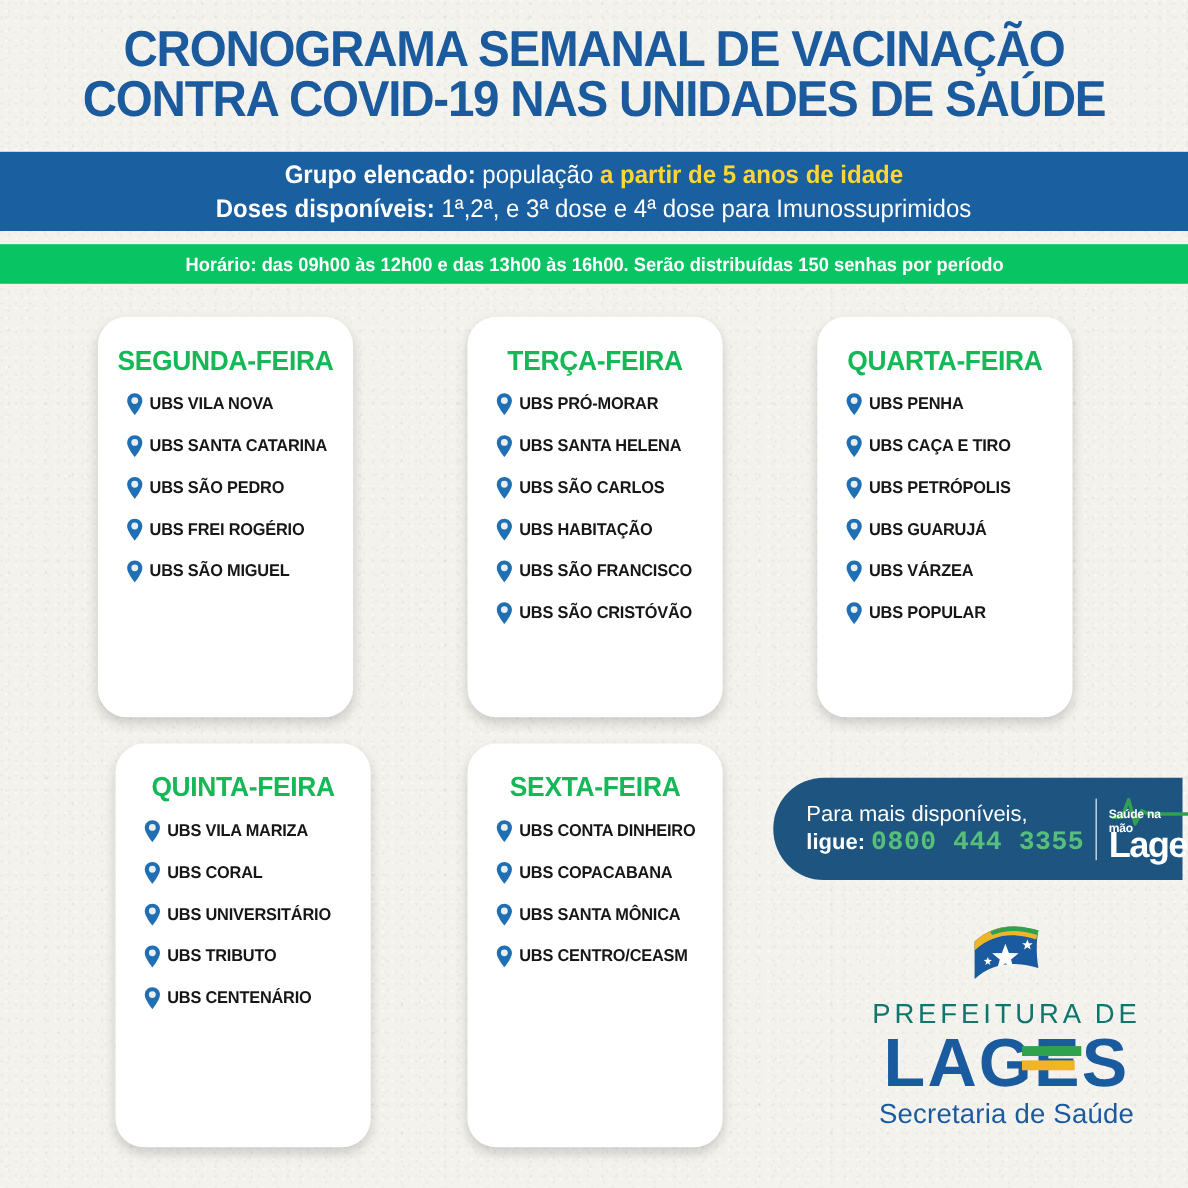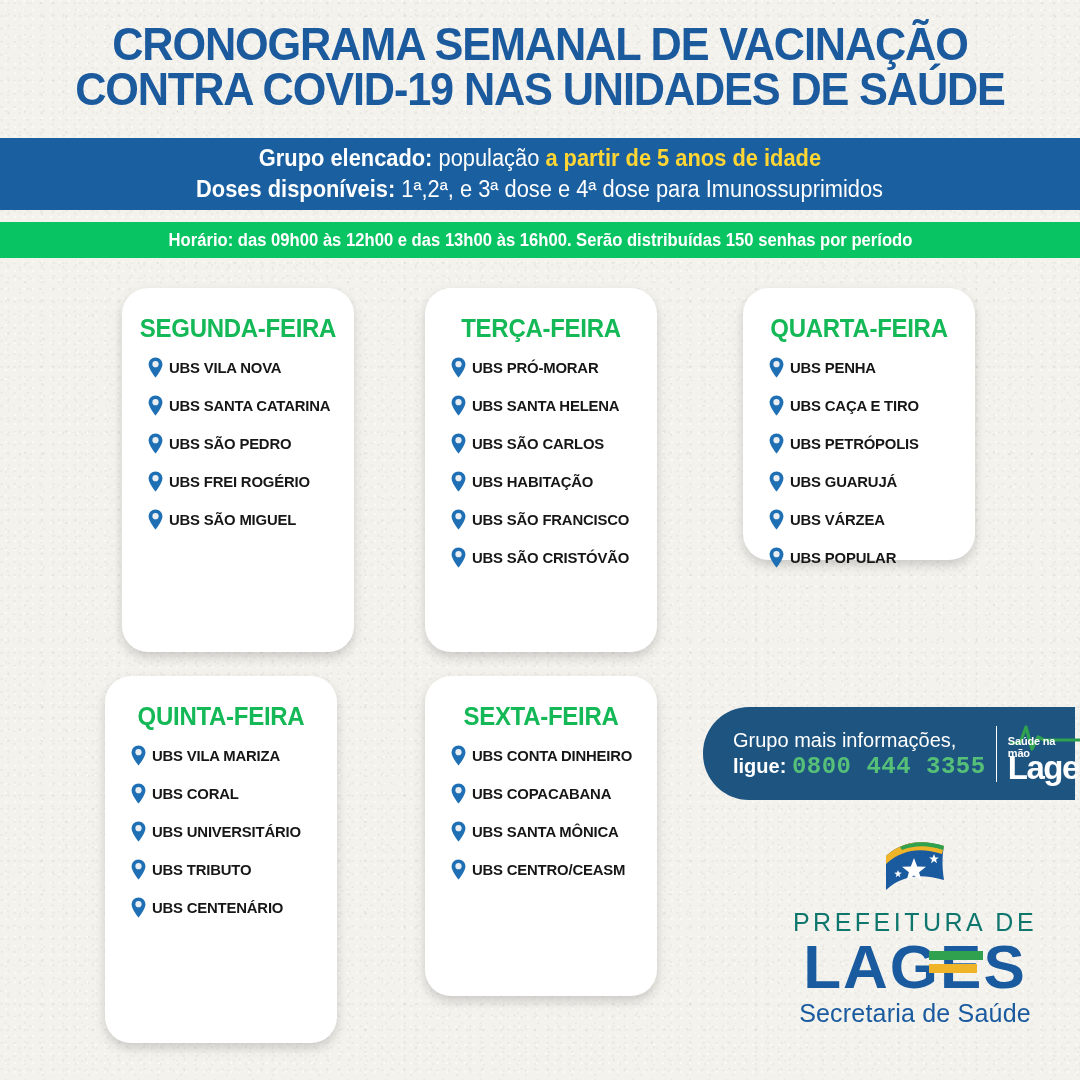--- a/index.html
+++ b/index.html
@@ -86,25 +86,25 @@
     width:15px;height:21px;flex:0 0 15px;margin-right:6px;
     position:relative;top:-1px;
   }
   .ubs-name{
     font-size:15.5px;font-weight:bold;color:#161616;
     white-space:nowrap;letter-spacing:-.2px;
     transform:scaleX(.96);transform-origin:left center;
   }
 
   
-  #card-segunda{left:122px;top:288px;width:232px;height:364px;}
+  #card-segunda{left:89px;top:288px;width:232px;height:364px;}
   #card-terca  {left:425px;top:288px;width:232px;height:364px;}
-  #card-quarta {left:743px;top:288px;width:232px;height:272px;}
+  #card-quarta {left:743px;top:288px;width:232px;height:364px;}
   #card-quinta {left:105px;top:676px;width:232px;height:367px;}
-  #card-sexta  {left:425px;top:676px;width:232px;height:320px;}
+  #card-sexta  {left:425px;top:676px;width:232px;height:367px;}
 
   
   .info-box{
     position:absolute;left:703px;top:707px;width:372px;height:93px;
     background:#1d5480;
     border-radius:46px 0 0 46px;
     display:flex;align-items:center;
   }
   .info-text{
     margin-left:30px;color:#ffffff;font-size:20px;line-height:26px;white-space:nowrap;
@@ -378,21 +378,21 @@
             <path d="M7.5 0.6 C3.6 0.6 0.6 3.6 0.6 7.4 C0.6 12.2 7.5 20.4 7.5 20.4 C7.5 20.4 14.4 12.2 14.4 7.4 C14.4 3.6 11.4 0.6 7.5 0.6 Z" fill="#1f6fb5"></path>
             <circle cx="7.5" cy="7.2" r="3.1" fill="#e9eef3"></circle>
           </svg>
           <span class="ubs-name">UBS CENTRO/CEASM</span>
         </li>
       </ul>
   </div>
 
   <div class="info-box">
     <div class="info-text">
-      <div>Grupo mais informações,</div>
+      <div>Para mais disponíveis,</div>
       <div class="l2">
         <span>ligue:</span>
         <span class="phone">0800 444 3355</span>
       </div>
     </div>
     <div class="info-sep"></div>
     <div class="smn-logo">
       <svg width="110" height="30" viewBox="0 0 110 30" style="position:absolute;left:2px;top:0;">
         <polyline points="2,20 10,20 16,4 22,26 28,14 34,17 40,17 106,17" fill="none" stroke="#2fa14f" stroke-width="3.2" stroke-linejoin="round" stroke-linecap="round"></polyline>
       </svg>

